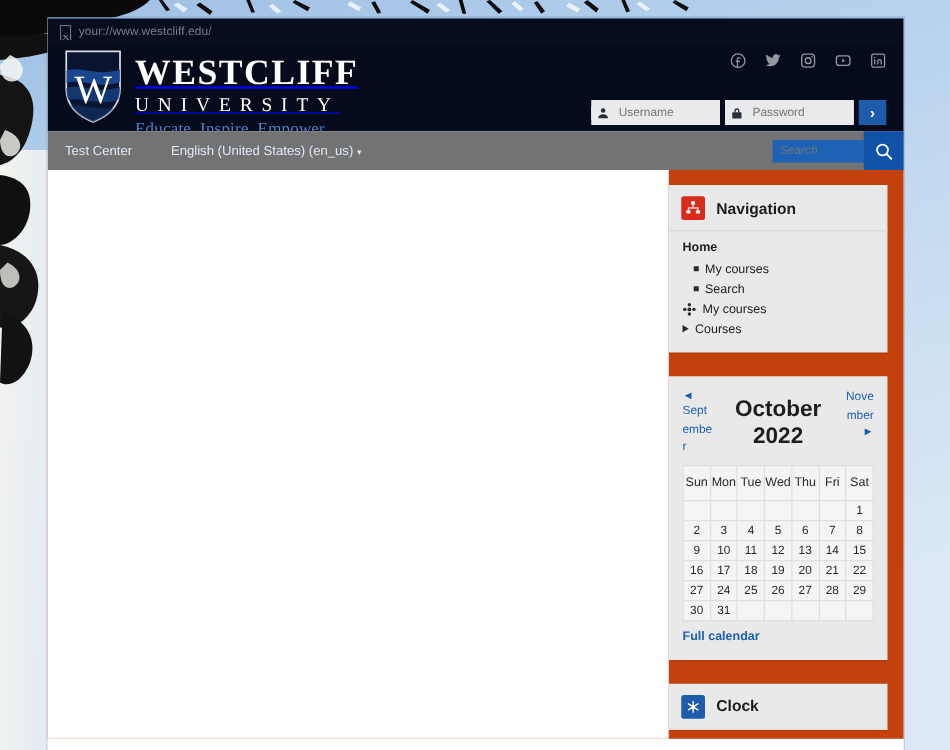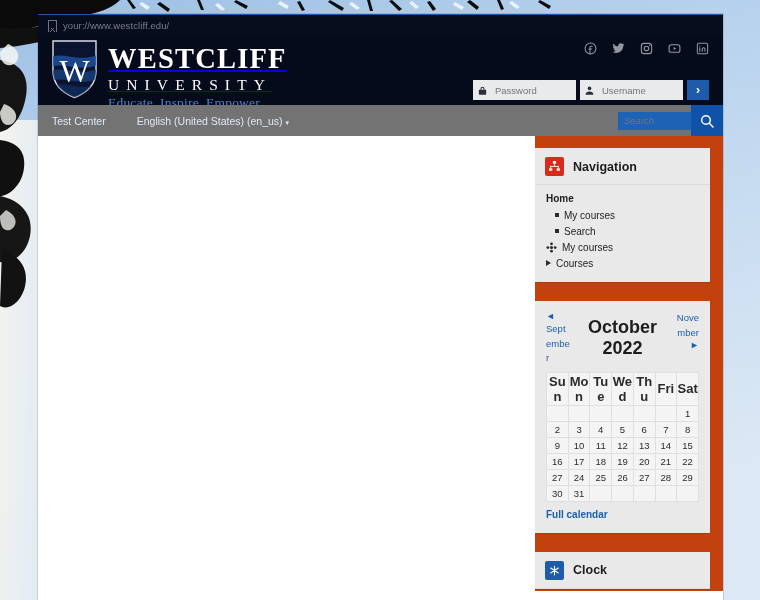--- a/index.html
+++ b/index.html
@@ -210,21 +210,21 @@
     color: #1d1d1d; align-self: center;
   }
   table.cal {
     border-collapse: collapse; width: 100%; background: #f4f4f4;
     table-layout: fixed;
   }
   table.cal th, table.cal td {
     border: 1px solid #dfdfdf; text-align: center;
     font-size: 9.5px; color: #2a2a2a; height: 16px; padding: 1px 0;
   }
-  table.cal th { font-weight: bold; font-size: 13px; word-break: break-all; height: 28px; vertical-align: middle; }
+  table.cal th { font-weight: normal; font-size: 10px; word-break: break-all; height: 28px; vertical-align: middle; }
   table.cal td { font-weight: normal; }
   .full-cal {
     display: inline-block; margin-top: 7px;
     color: #1b5fb0; font-size: 10px; text-decoration: none; font-weight: bold;
   }
 </style>
 </head>
 <body>
 
 <div id="bg-photo">
@@ -346,37 +346,37 @@
       <a class="si" href="#">
         <svg viewBox="0 0 24 24" width="13" height="13" fill="none" stroke="#c9cdd4" stroke-width="1.9">
           <rect x="2.5" y="2.5" width="19" height="19" rx="2.5"></rect>
           <path d="M7 10.5v6.5M7 7.4v.2" stroke-linecap="round"></path>
           <path d="M11.5 17v-4a2.5 2.5 0 0 1 5 0v4" stroke-linecap="round"></path>
         </svg>
       </a>
     </div>
 
     <form id="login">
+      <label class="lfield" id="username-field">
+        <span class="ic">
+          <svg viewBox="0 0 24 24" width="11" height="11" fill="#2a2f38">
+            <circle cx="12" cy="7.5" r="4"></circle>
+            <path d="M3.5 21c0-4.7 3.8-7 8.5-7s8.5 2.3 8.5 7z"></path>
+          </svg>
+        </span>
+        <input type="text" placeholder="Username" style="">
+      </label>
       <label class="lfield" id="password-field">
         <span class="ic">
           <svg viewBox="0 0 24 24" width="11" height="11" fill="#2a2f38">
             <rect x="4" y="10.5" width="16" height="11" rx="1.6"></rect>
             <path d="M7.6 10.5V8a4.4 4.4 0 0 1 8.8 0v2.5h-2.3V8a2.1 2.1 0 0 0-4.2 0v2.5z"></path>
           </svg>
         </span>
         <input type="password" placeholder="Password" style="">
-      </label>
-      <label class="lfield" id="username-field">
-        <span class="ic">
-          <svg viewBox="0 0 24 24" width="11" height="11" fill="#2a2f38">
-            <circle cx="12" cy="7.5" r="4"></circle>
-            <path d="M3.5 21c0-4.7 3.8-7 8.5-7s8.5 2.3 8.5 7z"></path>
-          </svg>
-        </span>
-        <input type="text" placeholder="Username" style="">
       </label>
       <button id="login-submit" type="submit">›</button>
     </form>
 
     <a id="forgot" href="#">Forgotten your username or password?</a>
   </div>
 
   <div id="navbar">
     <a class="navitem" href="#">Test Center</a>
     <a class="navitem" id="lang-item" href="#">

